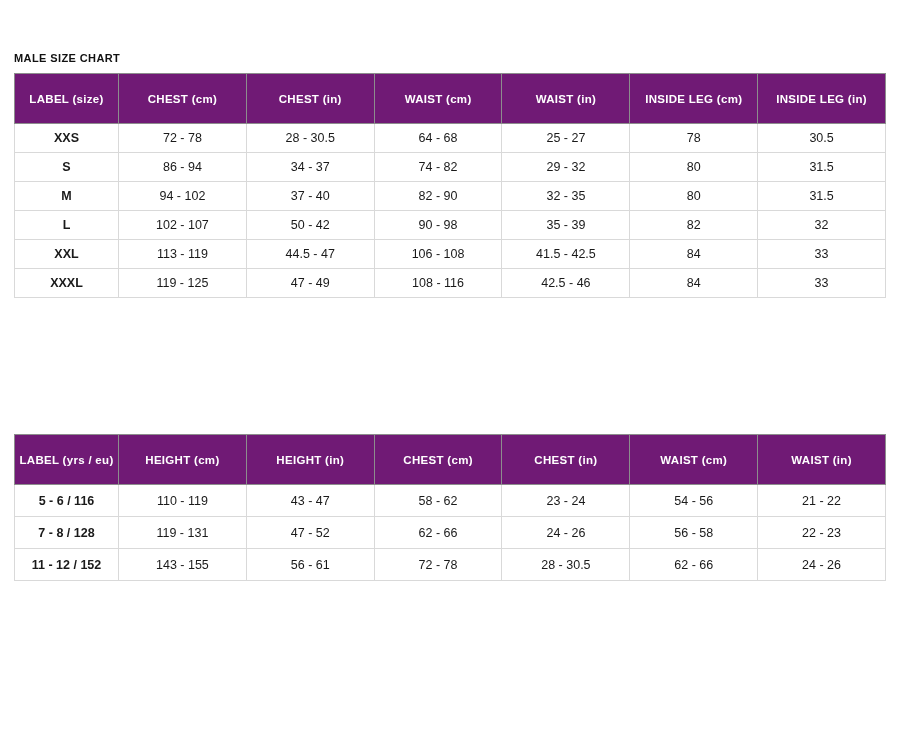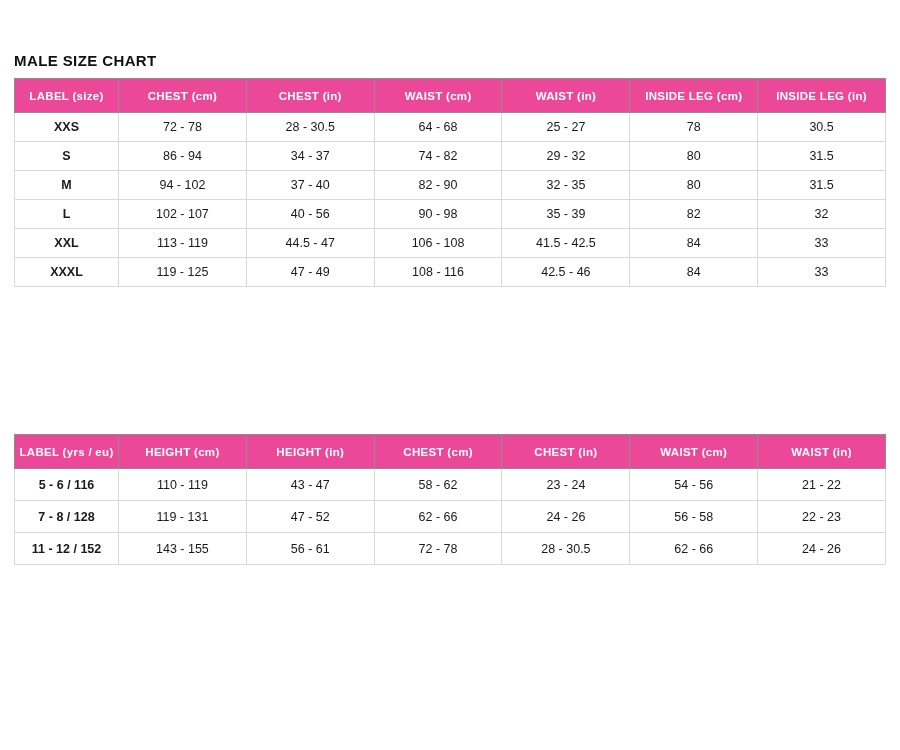--- a/index.html
+++ b/index.html
@@ -23,46 +23,46 @@
   }
   .chart-block {
     position: absolute;
     left: 14px;
     right: 14px;
   }
   #male-block { top: 52px; }
   #youth-block { top: 434px; }
 
   .chart-title {
-    font-size: 15px;
+    font-size: 11px;
     font-weight: bold;
     letter-spacing: 0.4px;
     color: #111111;
     margin-bottom: 9px;
   }
 
   table.size-table {
     width: 872px;
     border-collapse: collapse;
     table-layout: fixed;
   }
   table.size-table th,
   table.size-table td {
     border: 1px solid #d9d9d9;
     text-align: center;
     vertical-align: middle;
   }
   table.size-table thead th {
-    background: #ec4899;
+    background: #701a75;
     color: #ffffff;
     font-size: 11.5px;
     font-weight: bold;
     letter-spacing: 0.3px;
     height: 25px;
-    padding: 4px 2px;
+    padding: 12px 2px;
     border: 1px solid #8d8d8d;
   }
   table.size-table tbody td {
     font-size: 12.5px;
     height: 28px;
     color: #1a1a1a;
     padding: 0 2px;
   }
   table.size-table tbody td.label-cell {
     font-weight: bold;
@@ -125,21 +125,21 @@
           <td>94 - 102</td>
           <td>37 - 40</td>
           <td>82 - 90</td>
           <td>32 - 35</td>
           <td>80</td>
           <td>31.5</td>
         </tr>
         <tr>
           <td class="label-cell">L</td>
           <td>102 - 107</td>
-          <td>40 - 56</td>
+          <td>50 - 42</td>
           <td>90 - 98</td>
           <td>35 - 39</td>
           <td>82</td>
           <td>32</td>
         </tr>
         <tr>
           <td class="label-cell">XXL</td>
           <td>113 - 119</td>
           <td>44.5 - 47</td>
           <td>106 - 108</td>

